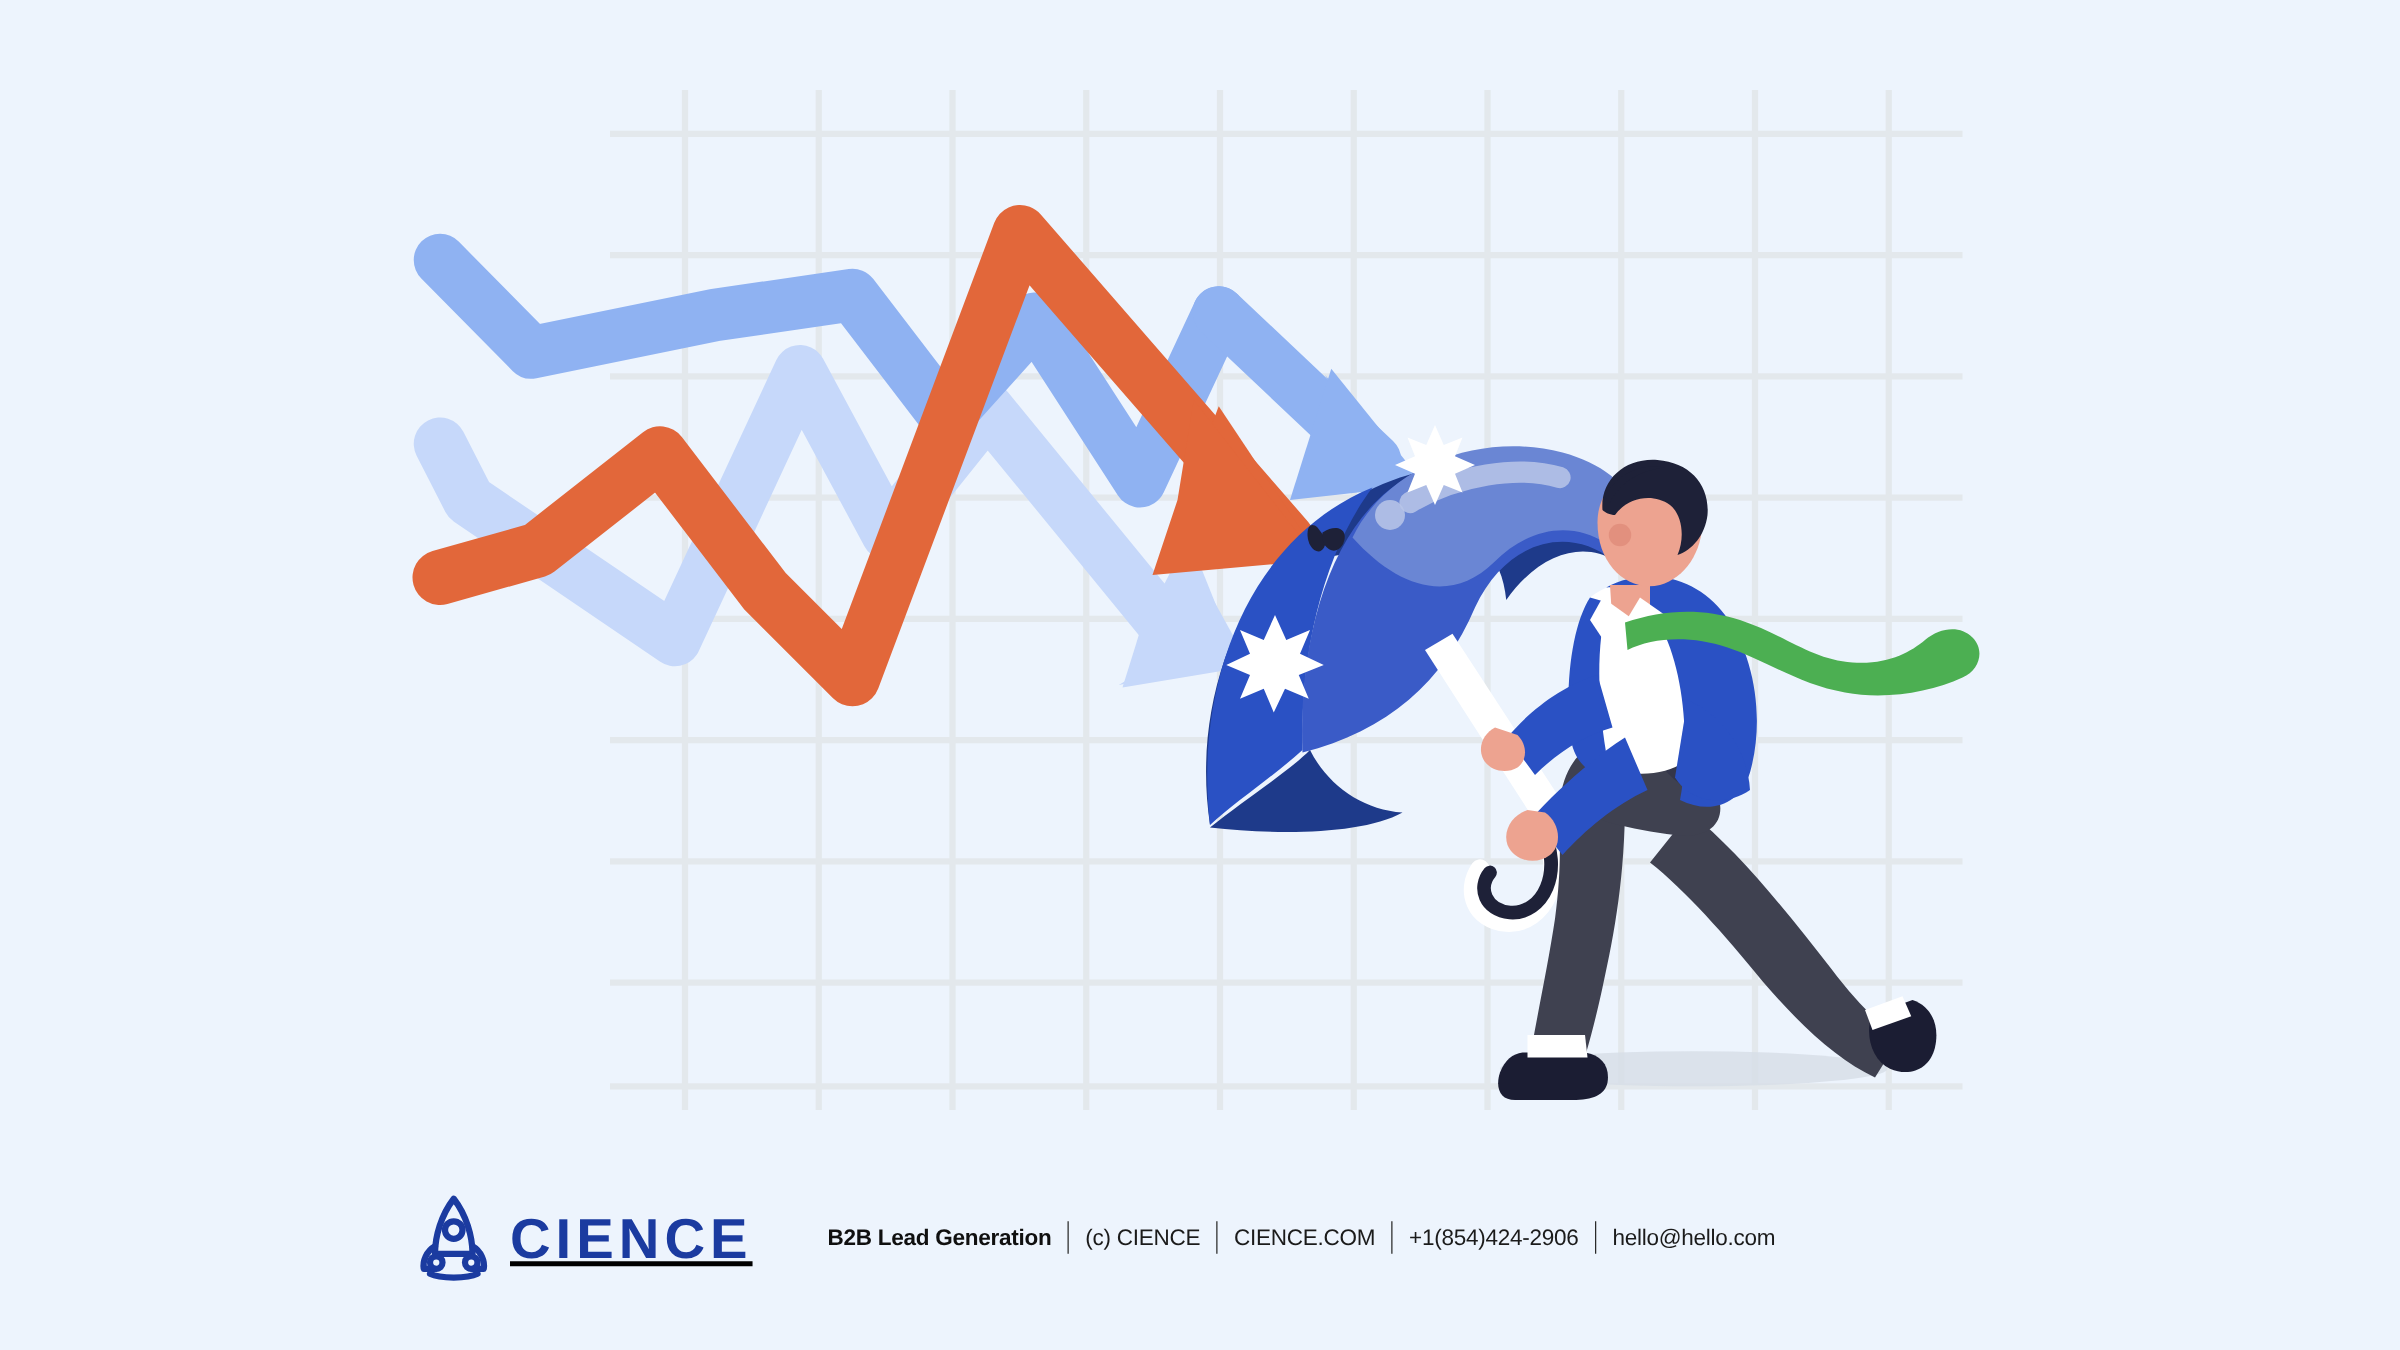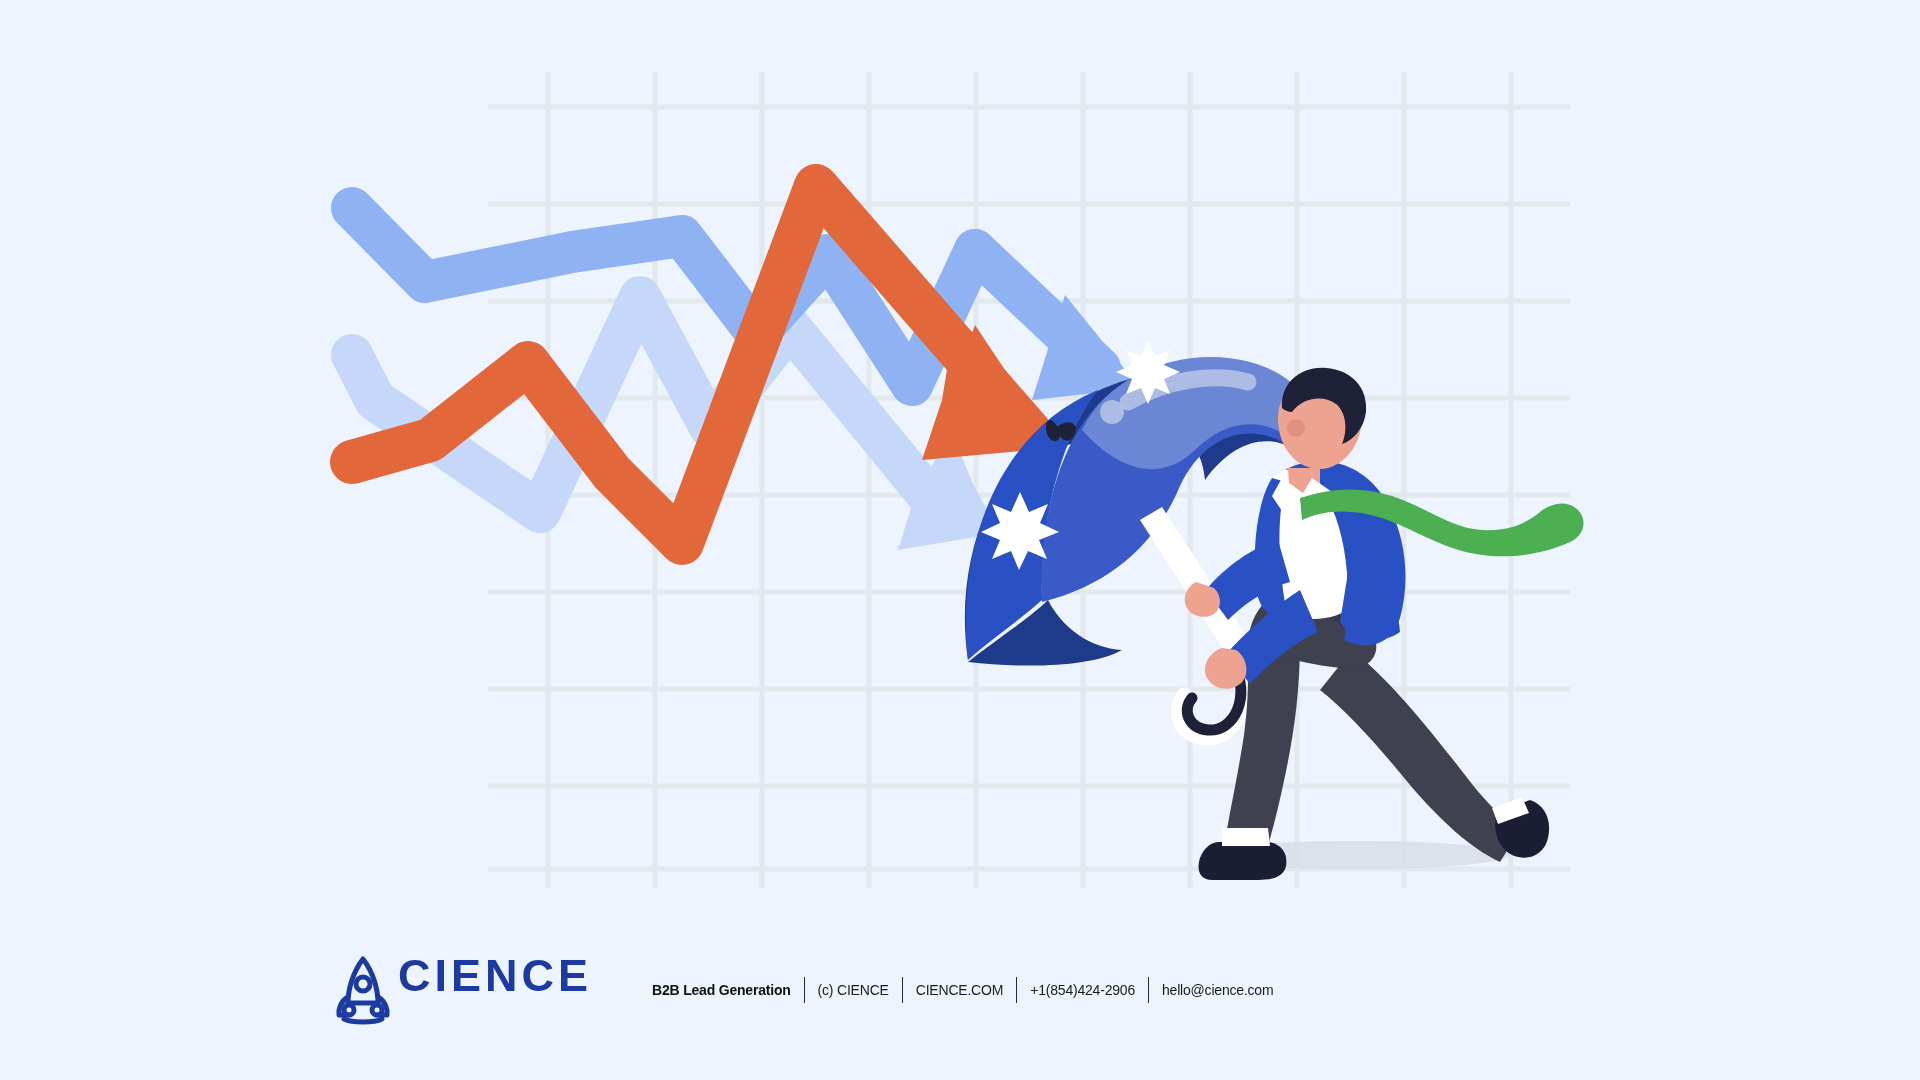--- a/index.html
+++ b/index.html
@@ -28,41 +28,43 @@
     bottom: 0;
     width: 1920px;
     height: 180px;
     display: flex;
     align-items: center;
     padding-left: 332px;
     box-sizing: border-box;
   }
   .logo-wrap {
     display: flex;
-    gap: 4px;
+    align-items: center;
+    gap: 14px;
+    text-decoration: underline;
   }
   .logo-mark {
     width: 62px;
     height: 74px;
     display: block;
   }
   .logo-text {
     font-family: "Liberation Sans", sans-serif;
     font-weight: 700;
     font-size: 45px;
     letter-spacing: 4px;
     color: #1B3BA0;
     line-height: 1;
     white-space: nowrap;
   }
   .footer-info {
     margin-left: 60px;
     display: flex;
     align-items: center;
-    font-size: 14px;
+    font-size: 18px;
     color: #1b1b1b;
     white-space: nowrap;
   }
   .footer-info .strong {
     font-weight: 700;
     color: #101010;
     letter-spacing: -0.2px;
   }
   .footer-info .sep {
     display: inline-block;
@@ -294,18 +296,18 @@
 
     <div class="footer-info">
       <span class="strong">B2B Lead Generation</span>
       <span class="sep"></span>
       <span class="item">(c) CIENCE</span>
       <span class="sep"></span>
       <span class="item">CIENCE.COM</span>
       <span class="sep"></span>
       <span class="item">+1(854)424-2906</span>
       <span class="sep"></span>
-      <span class="item">hello@cience.com</span>
+      <span class="item">hello@hello.com</span>
     </div>
 
   </div>
 
 </div>
 
 </body></html>

